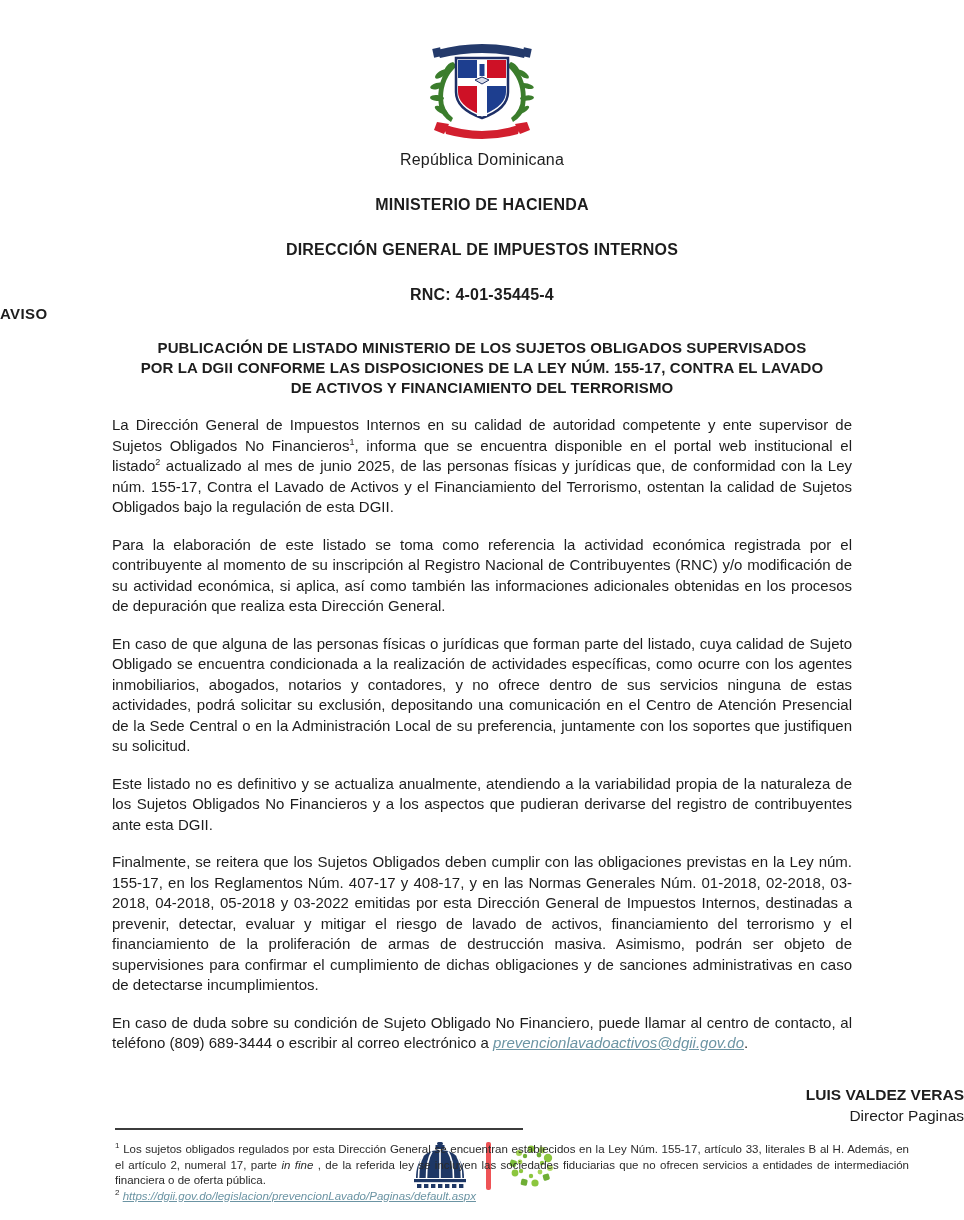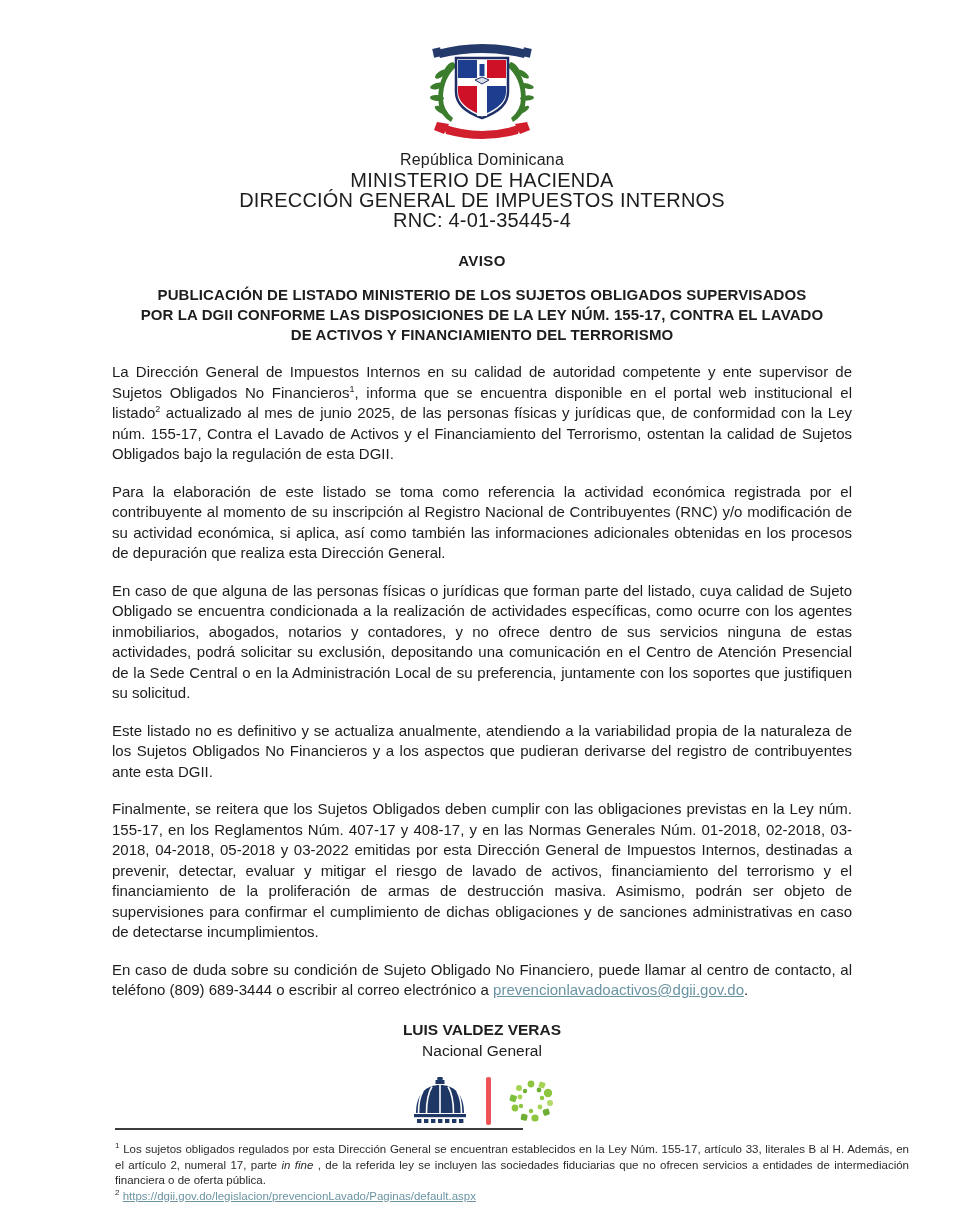--- a/index.html
+++ b/index.html
@@ -8,39 +8,39 @@
     font-family:"Liberation Sans", sans-serif;
     color:#1d1d1d;
     -webkit-font-smoothing:antialiased;
   }
   .page{position:relative;width:964px;height:1032px;background:#fff;}
 
   
   .crest-wrap{padding-top:40px;text-align:center;}
   .header-block{text-align:center;margin-top:4px;line-height:20px;}
   .header-country{font-size:16px;font-weight:500;letter-spacing:.2px;}
-  .header-bold{font-size:20px;font-weight:normal;letter-spacing:.2px;}
+  .header-bold{font-size:16px;font-weight:bold;letter-spacing:.2px;margin-top:25px;}
 
-  .aviso{ text-align:center;font-size:15px;font-weight:bold;margin-top:22px;letter-spacing:.4px;}
+  .aviso{ text-align:left;font-size:15px;font-weight:bold;letter-spacing:.4px;}
 
   .doc-title{margin:16px auto 0;width:830px;text-align:center;font-size:15px;font-weight:bold;line-height:20px;letter-spacing:.1px;}
 
   
   .doc-body{width:740px;margin:17px auto 0;}
   .doc-body p{
     margin:0 0 17px 0;
     font-size:15px;line-height:20.5px;
     text-align:justify;text-justify:inter-word;
   }
   sup{font-size:9px;line-height:0;vertical-align:super;}
   .italic{font-style:italic;}
-  a.doc-link{color:var(--link-color,#6b94a3);text-decoration:underline;cursor:pointer;}
+  a.doc-link{color:var(--link-color,#6b94a3);text-decoration:underline;cursor:pointer;font-style:italic;}
 
   
-  .signature{ text-align:center;margin-top:18px;line-height:21px;}
+  .signature{ text-align:right;margin-top:30px;line-height:21px;}
   .sig-name{font-size:15.5px;font-weight:bold;}
   .sig-role{font-size:15.5px;}
 
   .logo-row{display:flex;align-items:center;justify-content:center;gap:15px;margin-top:14px;}
   .red-divider{width:5px;height:48px;background:var(--divider-red,#ee5356);border-radius:2px;}
 
   
   .footnote-area{position:absolute;left:115px;top:1128px;width:794px;}
   .footnote-separator{width:408px;border-top:2px solid #3c3c3c;margin-bottom:12px;}
   .footnote-area p{
@@ -119,21 +119,21 @@
       <p><span>La Dirección General de Impuestos Internos en su calidad de autoridad competente y ente supervisor de Sujetos Obligados No Financieros</span><sup>1</sup><span>, informa que se encuentra disponible en el portal web institucional el listado</span><sup>2</sup><span> actualizado al mes de junio 2025, de las personas físicas y jurídicas que, de conformidad con la Ley núm. 155-17, Contra el Lavado de Activos y el Financiamiento del Terrorismo, ostentan la calidad de Sujetos Obligados bajo la regulación de esta DGII.</span></p>
       <p><span>Para la elaboración de este listado se toma como referencia la actividad económica registrada por el contribuyente al momento de su inscripción al Registro Nacional de Contribuyentes (RNC) y/o modificación de su actividad económica, si aplica, así como también las informaciones adicionales obtenidas en los procesos de depuración que realiza esta Dirección General.</span></p>
       <p><span>En caso de que alguna de las personas físicas o jurídicas que forman parte del listado, cuya calidad de Sujeto Obligado se encuentra condicionada a la realización de actividades específicas, como ocurre con los agentes inmobiliarios, abogados, notarios y contadores, y no ofrece dentro de sus servicios ninguna de estas actividades, podrá solicitar su exclusión, depositando una comunicación en el Centro de Atención Presencial de la Sede Central o en la Administración Local de su preferencia, juntamente con los soportes que justifiquen su solicitud.</span></p>
       <p><span>Este listado no es definitivo y se actualiza anualmente, atendiendo a la variabilidad propia de la naturaleza de los Sujetos Obligados No Financieros y a los aspectos que pudieran derivarse del registro de contribuyentes ante esta DGII.</span></p>
       <p><span>Finalmente, se reitera que los Sujetos Obligados deben cumplir con las obligaciones previstas en la Ley núm. 155-17, en los Reglamentos Núm. 407-17 y 408-17, y en las Normas Generales Núm. 01-2018, 02-2018, 03-2018, 04-2018, 05-2018 y 03-2022 emitidas por esta Dirección General de Impuestos Internos, destinadas a prevenir, detectar, evaluar y mitigar el riesgo de lavado de activos, financiamiento del terrorismo y el financiamiento de la proliferación de armas de destrucción masiva. Asimismo, podrán ser objeto de supervisiones para confirmar el cumplimiento de dichas obligaciones y de sanciones administrativas en caso de detectarse incumplimientos.</span></p>
       <p><span>En caso de duda sobre su condición de Sujeto Obligado No Financiero, puede llamar al centro de contacto, al teléfono (809) 689-3444 o escribir al correo electrónico a </span><a class="doc-link" href="#">prevencionlavadoactivos@dgii.gov.do</a><span>.</span></p>
     </div>
 
   <div class="signature">
     <div class="sig-name">LUIS VALDEZ VERAS</div>
-    <div class="sig-role">Nacional General</div>
+    <div class="sig-role">Director Paginas</div>
   </div>
 
   <div class="logo-row">
     <svg width="62" height="52" viewBox="0 0 62 52">
       <g fill="#1e3765">
         <rect x="28" y="2" width="6" height="3" rx="1.5"></rect>
         <rect x="26.5" y="5" width="9" height="4"></rect>
         <path d="M7 38 C7 18 18 10 31 10 C44 10 55 18 55 38 Z"></path>
       </g>
       <g stroke="#ffffff" stroke-width="1.6" fill="none">

